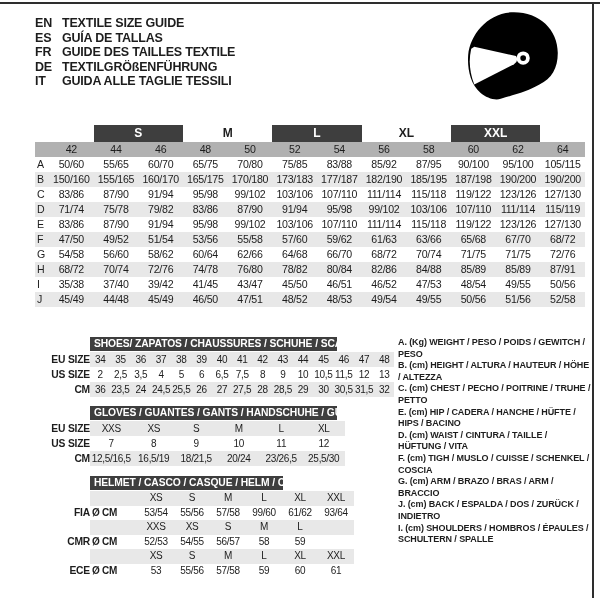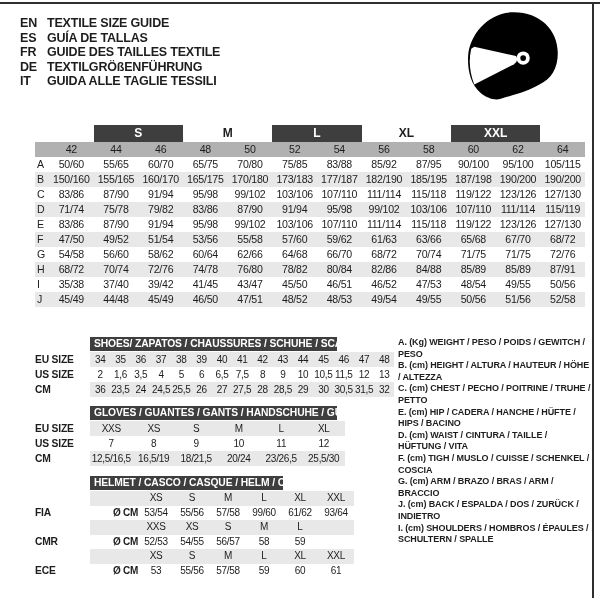--- a/index.html
+++ b/index.html
@@ -6,21 +6,21 @@
   html,body{width:600px;height:600px}
   body{
     background:#fff;color:#1d1d1d;
     font-family:"Liberation Sans",sans-serif;
     position:relative;overflow:hidden;
   }
   .rule-top{position:absolute;left:0;top:2px;width:600px;height:2px;background:#2e2e2e}
   .rule-right{position:absolute;left:592px;top:2px;width:2px;height:596px;background:#2e2e2e}
 
   
-  .langs{position:absolute;left:20px;top:16px;font-weight:bold;font-size:12.5px;line-height:14.6px;letter-spacing:-0.2px}
+  .langs{position:absolute;left:35px;top:16px;font-weight:bold;font-size:12.5px;line-height:14.6px;letter-spacing:-0.2px}
   .lrow{display:flex}
   .lcode{width:27px}
   .ltext{white-space:nowrap}
 
   
   .helmet-icon{position:absolute;left:458px;top:6px;width:112px;height:100px}
 
   
   .main-grid{
     position:absolute;left:35px;top:125px;width:550px;
@@ -36,25 +36,25 @@
 
   
   .lower{position:absolute;left:35px;width:365px;height:110px}
   .ltitle{
     position:absolute;left:55px;top:0;height:13.5px;line-height:13.5px;
     background:#3e3e3e;color:#fff;font-weight:bold;font-size:10.3px;
     padding-left:4px;letter-spacing:-0.1px;white-space:nowrap;overflow:hidden;
   }
   .lgrid{position:absolute;left:0;top:15px;display:grid;grid-auto-rows:15px}
   .hgrid{grid-auto-rows:14.5px}
-  .lab{font-weight:bold;font-size:10.3px;line-height:15px;text-align:left;letter-spacing:-0.2px;white-space:nowrap}
+  .lab{font-weight:bold;font-size:10.3px;line-height:15px;text-align:right;letter-spacing:-0.2px;white-space:nowrap}
   .hgrid .lab{line-height:14.5px}
   .lcell{text-align:center;font-size:10px;line-height:15px;letter-spacing:-0.3px;white-space:nowrap}
   .hgrid .lcell{line-height:14.5px}
-  .dcm{font-weight:bold;text-align:right;padding-left:2px}
+  .dcm{font-weight:bold;text-align:left;padding-left:2px}
   .shaded{background:#e8e8e8}
   #shoesGrid{grid-template-columns:55px repeat(15,20.3px)}
   #glovesGrid{grid-template-columns:55px repeat(6,42.5px)}
   #helmetGrid{grid-template-columns:55px 48px repeat(6,36px)}
 
   
   .legend{position:absolute;left:398px;top:337px;width:193px;font-weight:bold;font-size:9px;line-height:11.6px;letter-spacing:-0.1px}
   .legend-line{margin:0}
 </style>
 </head>
@@ -264,21 +264,21 @@
         <div class="lcell shaded">41</div>
         <div class="lcell shaded">42</div>
         <div class="lcell shaded">43</div>
         <div class="lcell shaded">44</div>
         <div class="lcell shaded">45</div>
         <div class="lcell shaded">46</div>
         <div class="lcell shaded">47</div>
         <div class="lcell shaded">48</div>
         <div class="lab">US SIZE</div>
         <div class="lcell">2</div>
-        <div class="lcell">1,6</div>
+        <div class="lcell">2,5</div>
         <div class="lcell">3,5</div>
         <div class="lcell">4</div>
         <div class="lcell">5</div>
         <div class="lcell">6</div>
         <div class="lcell">6,5</div>
         <div class="lcell">7,5</div>
         <div class="lcell">8</div>
         <div class="lcell">9</div>
         <div class="lcell">10</div>
         <div class="lcell">10,5</div>

